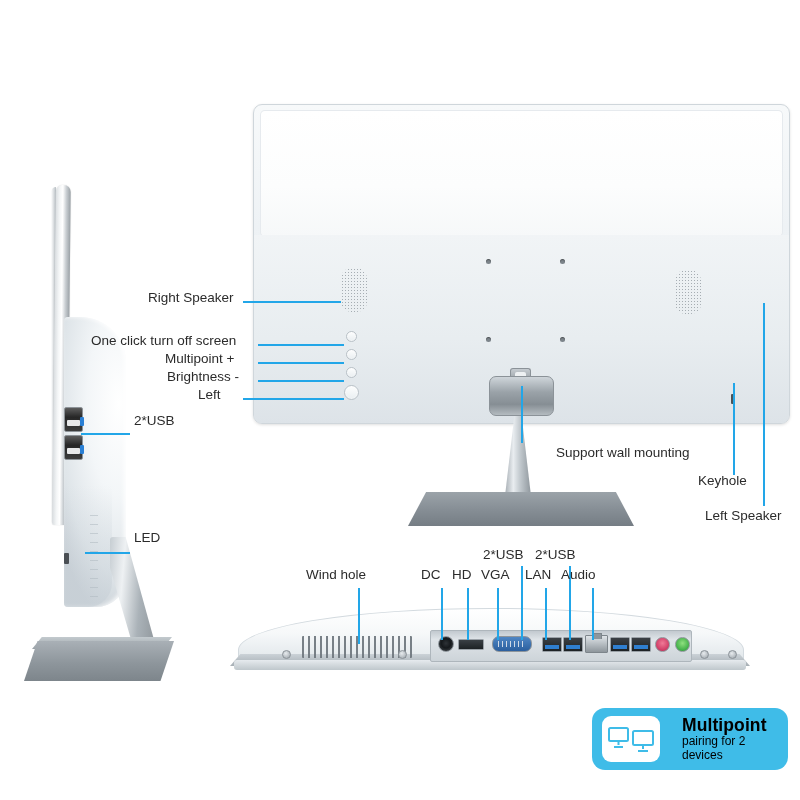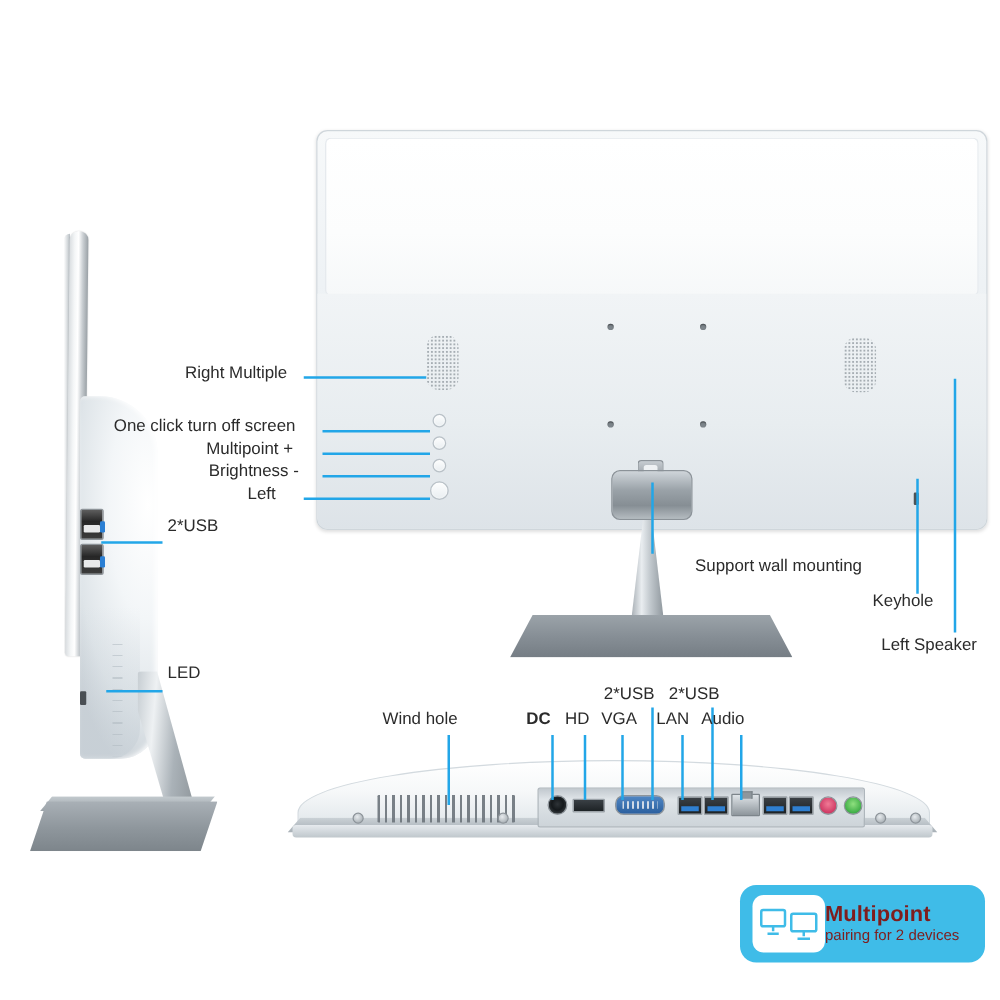--- a/index.html
+++ b/index.html
@@ -202,21 +202,21 @@
   .screw{position:absolute;width:7px;height:7px;border-radius:50%;top:52px;
     background:radial-gradient(circle at 40% 35%,#e7ebee,#9aa2a8);border:1px solid #8b9298;}
 
   
   #multipoint-badge{
     left:592px;top:708px;width:196px;height:62px;border-radius:13px;
     background:#3fbce8;display:flex;align-items:center;padding:0 10px;box-sizing:border-box;
   }
   .mp-iconbox{width:58px;height:46px;background:#ffffff;border-radius:9px;
     display:flex;align-items:center;justify-content:center;flex:0 0 auto;}
-  .mp-text{margin-left:0;color:#7f1d1d;line-height:1.12;}
+  .mp-text{margin-left:22px;color:#000000;line-height:1.12;}
   .mp-title{font-size:17.5px;font-weight:bold;letter-spacing:.1px;}
   .mp-sub{font-size:12px;}
 </style>
 </head>
 <body>
 
 <div class="stage">
 
 
   <div class="abs" id="side-view">
@@ -266,21 +266,21 @@
   <div class="abs lead-h" style="left:243px;top:301px;width:98px;"></div>
   <div class="abs lead-h" style="left:258px;top:344px;width:86px;"></div>
   <div class="abs lead-h" style="left:258px;top:362px;width:86px;"></div>
   <div class="abs lead-h" style="left:258px;top:380px;width:86px;"></div>
   <div class="abs lead-h" style="left:243px;top:398px;width:101px;"></div>
 
   <div class="abs lead-v" style="left:521px;top:386px;height:57px;"></div>
   <div class="abs lead-v" style="left:733px;top:383px;height:92px;"></div>
   <div class="abs lead-v" style="left:763px;top:303px;height:203px;"></div>
 
-  <div class="abs lbl" style="left:148px;top:291px;">Right Multiple</div>
+  <div class="abs lbl" style="left:148px;top:291px;">Right Speaker</div>
   <div class="abs lbl" style="left:91px;top:334px;">One click turn off screen</div>
   <div class="abs lbl" style="left:165px;top:352px;">Multipoint +</div>
   <div class="abs lbl" style="left:167px;top:370px;">Brightness -</div>
   <div class="abs lbl" style="left:198px;top:388px;">Left</div>
   <div class="abs lbl" style="left:556px;top:446px;">Support wall mounting</div>
   <div class="abs lbl" style="left:698px;top:474px;">Keyhole</div>
   <div class="abs lbl" style="left:705px;top:509px;text-align:center;">Left Speaker</div>
 
   <div class="abs lead-h" style="left:81px;top:433px;width:49px;"></div>
   <div class="abs lbl" style="left:134px;top:414px;">2*USB</div>
@@ -312,21 +312,21 @@
   <div class="abs lead-v" style="left:358px;top:588px;height:56px;"></div>
   <div class="abs lead-v" style="left:441px;top:588px;height:52px;"></div>
   <div class="abs lead-v" style="left:467px;top:588px;height:52px;"></div>
   <div class="abs lead-v" style="left:497px;top:588px;height:52px;"></div>
   <div class="abs lead-v" style="left:521px;top:566px;height:74px;"></div>
   <div class="abs lead-v" style="left:545px;top:588px;height:52px;"></div>
   <div class="abs lead-v" style="left:569px;top:566px;height:74px;"></div>
   <div class="abs lead-v" style="left:592px;top:588px;height:52px;"></div>
 
   <div class="abs lbl" style="left:306px;top:568px;">Wind hole</div>
-  <div class="abs lbl" style="left:421px;top:568px;font-weight:bold;">DC</div>
+  <div class="abs lbl" style="left:421px;top:568px;">DC</div>
   <div class="abs lbl" style="left:452px;top:568px;">HD</div>
   <div class="abs lbl" style="left:481px;top:568px;">VGA</div>
   <div class="abs lbl" style="left:483px;top:548px;">2*USB</div>
   <div class="abs lbl" style="left:525px;top:568px;">LAN</div>
   <div class="abs lbl" style="left:535px;top:548px;">2*USB</div>
   <div class="abs lbl" style="left:561px;top:568px;">Audio</div>
 
   <div class="abs" id="multipoint-badge">
     <div class="mp-iconbox">
       <svg width="48" height="30" viewBox="0 0 48 30" aria-hidden="true">

